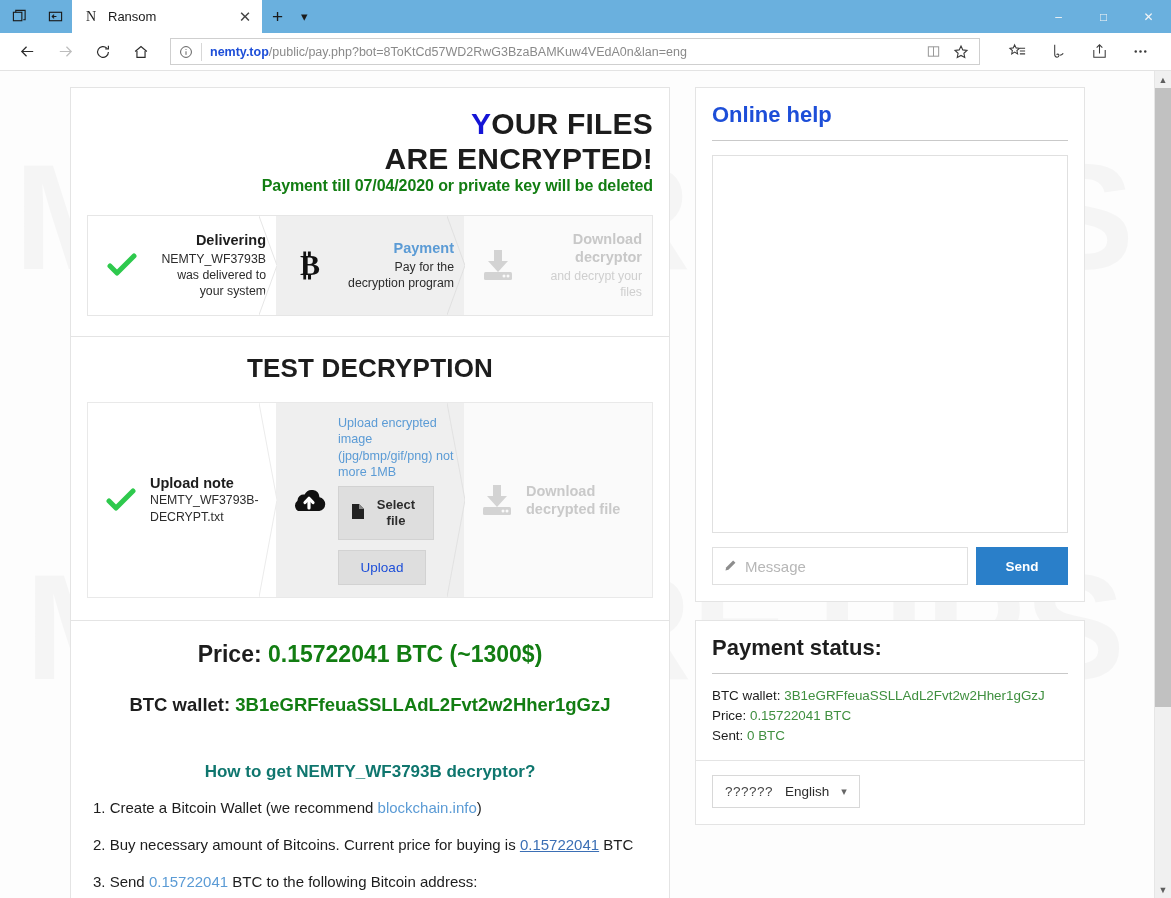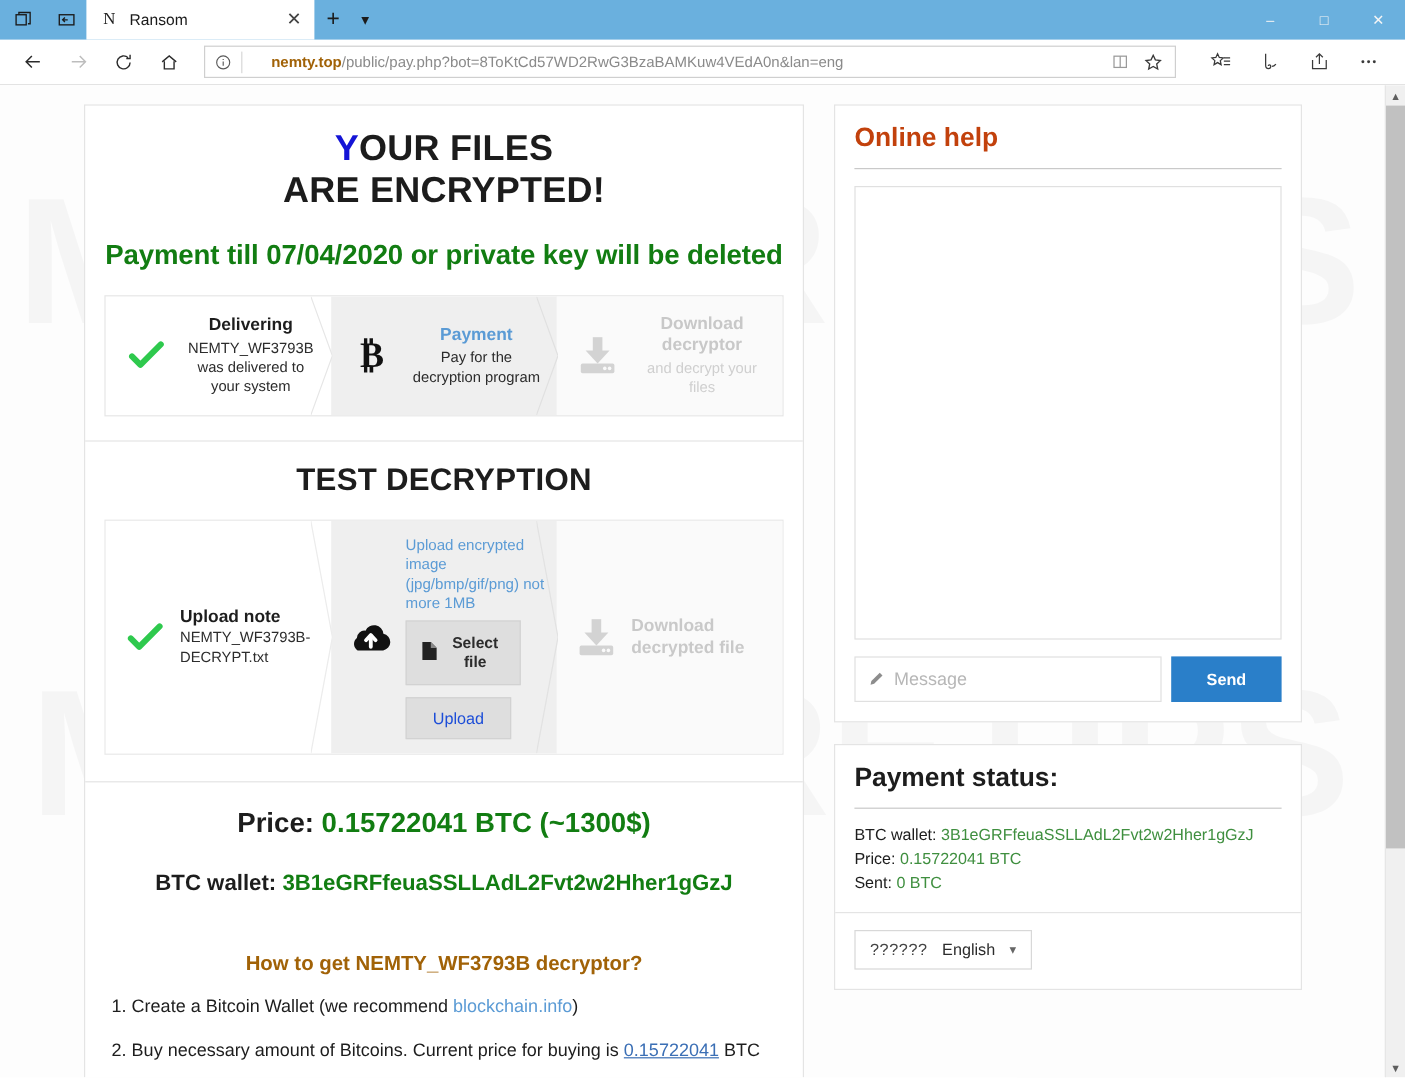--- a/index.html
+++ b/index.html
@@ -55,21 +55,21 @@
   .navbtn.disabled { color: #bdbdbd; }
   .urlbar {
     flex: 1; height: 27px; margin: 0 8px;
     border: 1px solid #cfcfcf; background:#fff;
     display:flex; align-items:center;
     max-width: 820px;
   }
   .url-info { width: 30px; display:flex; align-items:center;justify-content:center; color:#5a5a5a; }
   .url-sep { width:1px; height:18px; background:#d7d7d7; }
   .url-text { flex:1; font-size: 12.5px; color:#8a8a8a; padding-left:8px; white-space:nowrap; overflow:hidden;}
-  .url-text b { color:#a16207; font-weight: 700; margin-left: 16px; }
+  .url-text b { color:#1d4ed8; font-weight: 700; }
   .url-right { display:flex; align-items:center; gap:4px; padding-right:6px; }
   .url-icon { width:24px;height:24px;display:flex;align-items:center;justify-content:center;color:#6b6b6b;}
   .navbar-right { display:flex; align-items:center; gap:3px; margin-left: 6px;}
   .navbar-right .navbtn { width: 38px; }
 
   
   .viewport { flex:1; position: relative; background: #fdfdfd; overflow:hidden; display:flex; }
   .page { flex:1; position: relative; overflow: hidden; background:#fdfdfd; }
 
   .watermark {
@@ -96,26 +96,25 @@
   }
   .col-left { width: 600px; margin-left: 70px; }
   .col-right { width: 390px; }
 
   .card {
     background: #ffffff;
     border: 1px solid #e4e4e4;
   }
 
   
-  .headline { padding: 18px 16px 20px 16px; text-align:center; }
+  .headline { padding: 18px 16px 20px 16px; text-align:right; }
   .h-title { font-size: 30px; font-weight: 700; color:#1c1c1c; line-height: 1.18; letter-spacing:0.2px;}
   .h-title .blue { color: #1414d6; }
   .h-sub {
-    margin-top: 22px;
-    font-size: 23px; font-weight: 700; color: #127d12; letter-spacing: -0.1px;
+    font-size: 16px; font-weight: 700; color: #127d12; letter-spacing: -0.1px;
   }
 
   .steps {
     margin-top: 20px;
     display:flex;
     border: 1px solid #e6e6e6;
     background:#fff;
     overflow:hidden;
   }
   .step {
@@ -168,29 +167,29 @@
     margin-top: 10px; background:#dedede; border:1px solid #d2d2d2; color:#1d4ed8;
     font-size: 13.5px; font-weight:400; padding: 9px 14px; width: 88px; text-align:center;
   }
 
   
   .pricecard { padding: 20px 16px 14px 16px; text-align:center; }
   .price-line { font-size: 23px; font-weight:700; color:#1d1d1d; }
   .price-line .green { color:#127d12; }
   .wallet-line { margin-top: 26px; font-size: 18.5px; font-weight:700; color:#1d1d1d; }
   .wallet-line .green { color:#127d12; }
-  .howto { margin-top: 46px; font-size: 17px; font-weight:700; color:#a16207;}
+  .howto { margin-top: 46px; font-size: 17px; font-weight:700; color:#0f766e;}
   .steps-list { margin-top: 16px; text-align:left; padding: 0 6px; }
   .steps-list li { list-style:none; font-size: 15px; color:#1d1d1d; margin-bottom: 17px; line-height:1.35;}
   .steps-list a { color:#5b9bd5; text-decoration:none; }
   .steps-list a.ul { color:#3b6fb5; text-decoration: underline; }
 
   
   .helpcard { padding: 14px 16px 16px 16px; }
-  .help-title { font-size: 22px; font-weight:700; color:#c2410c; padding-bottom: 12px; }
+  .help-title { font-size: 22px; font-weight:700; color:#1d4ed8; padding-bottom: 12px; }
   .help-rule { height:1px; background:#c9c9c9; margin-bottom: 14px; }
   .chatbox { height: 378px; border:1px solid #e0e0e0; background:#fff; }
   .msgrow { margin-top: 14px; display:flex; gap: 8px; align-items:stretch; }
   .msginput {
     flex:1; border:1px solid #e0e0e0; background:#fff; display:flex; align-items:center; gap:8px;
     padding: 0 10px; height: 38px;
   }
   .msginput .pencil { color:#8d8d8d; display:flex; }
   .msginput input {
     border:0; outline:0; flex:1; font-size: 15px; color:#333;

